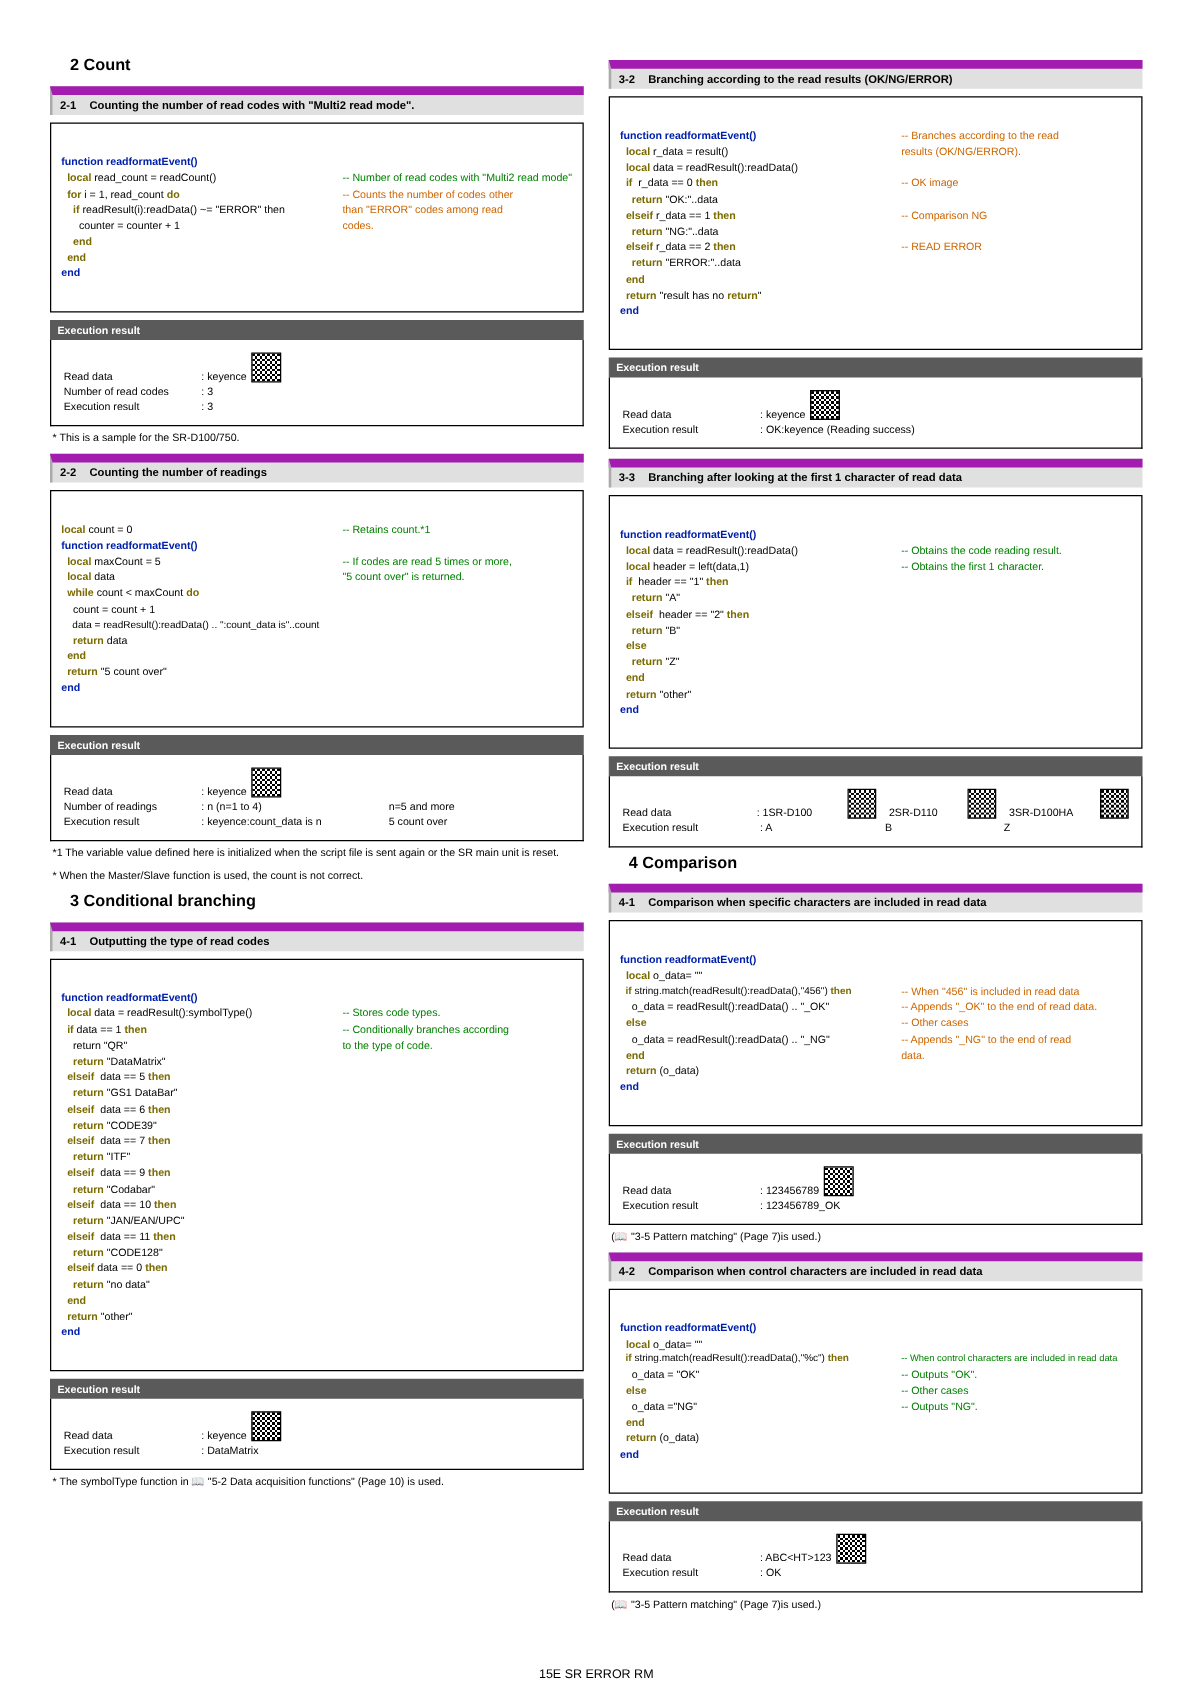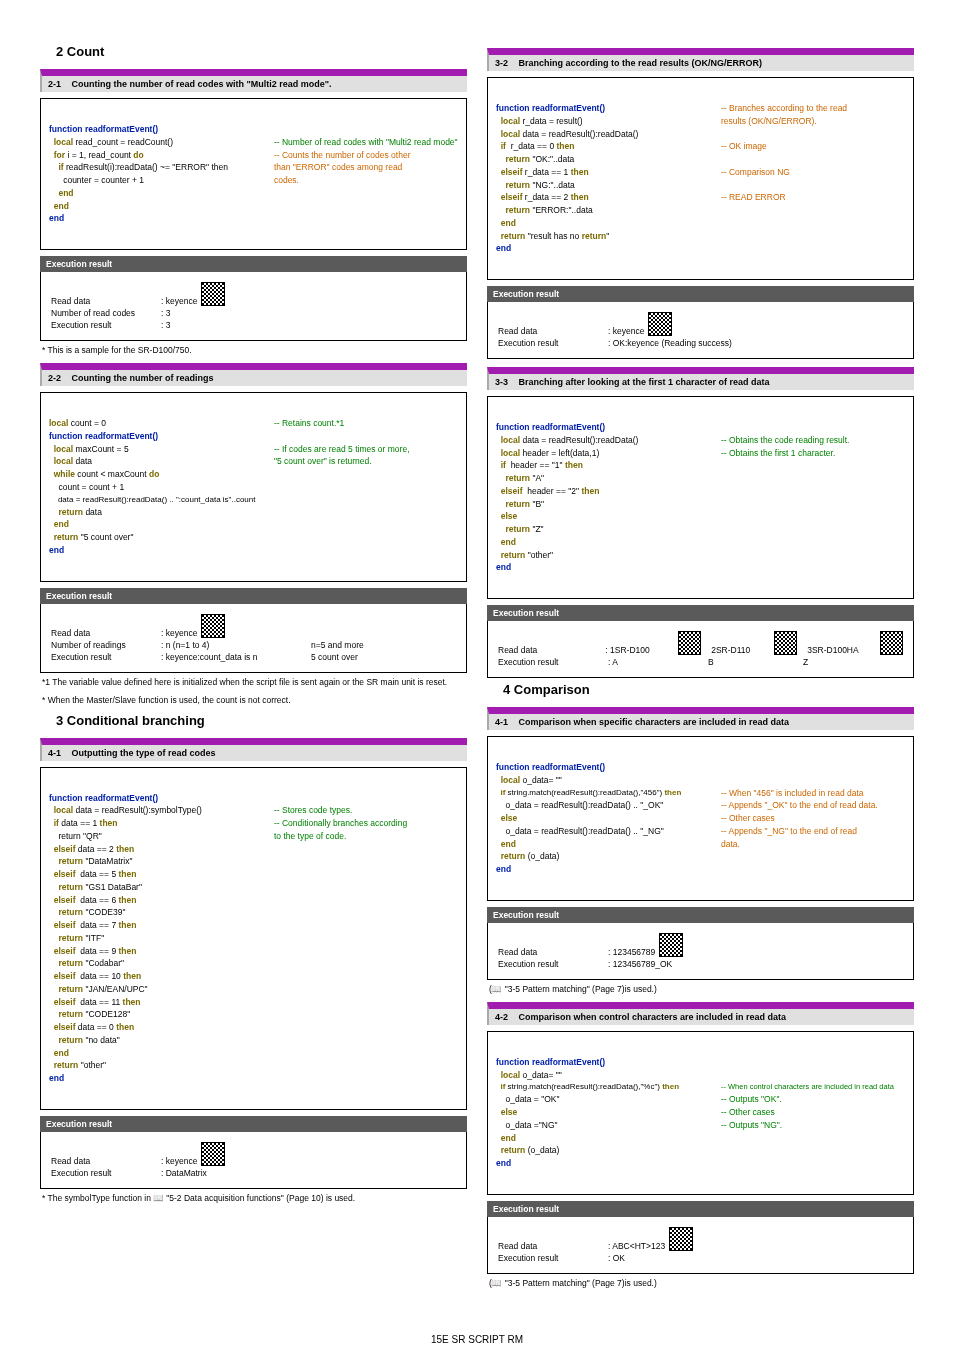--- a/index.html
+++ b/index.html
@@ -211,23 +211,20 @@
         </div>
       <div class="code-line">
           <span class="code-left"><span class="kw-olive">  if</span> data == 1 <span class="kw-olive">then</span></span>
           <span class="code-right cmt-green">-- Conditionally branches according</span>
         </div>
       <div class="code-line">
           <span class="code-left">    return "QR"</span>
           <span class="code-right cmt-green">to the type of code.</span>
         </div>
       <div class="code-line">
-          <span class="code-left"><span class="kw-olive">  elseif</span> data == 2 <span class="kw-olive">then</span></span>
-        </div>
-      <div class="code-line">
           <span class="code-left"><span class="kw-olive">    return</span> "DataMatrix"</span>
         </div>
       <div class="code-line">
           <span class="code-left"><span class="kw-olive">  elseif</span>  data == 5 <span class="kw-olive">then</span></span>
         </div>
       <div class="code-line">
           <span class="code-left"><span class="kw-olive">    return</span> "GS1 DataBar"</span>
         </div>
       <div class="code-line">
           <span class="code-left"><span class="kw-olive">  elseif</span>  data == 6 <span class="kw-olive">then</span></span>
@@ -520,14 +517,14 @@
         </div>
     </div>
     <div class="note">(📖 "3-5 Pattern matching" (Page 7)is used.)</div>
 
   </div>
 </div>
 
 <div class="footer">
   <span></span>
   <span>15</span>
-  <span>E SR SCRIPT RM</span>
+  <span>E SR ERROR RM</span>
 </div>
 
 </body></html>

